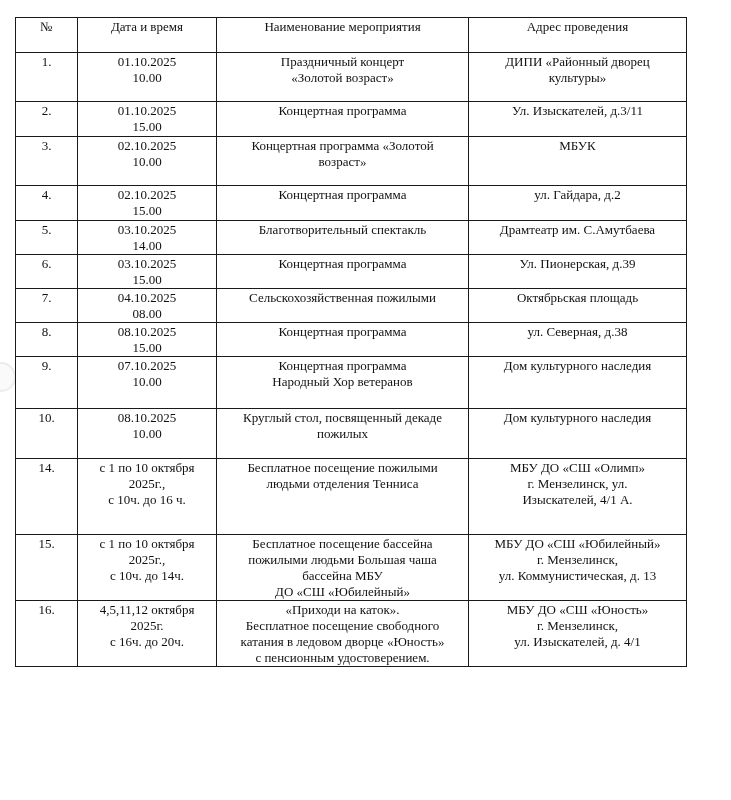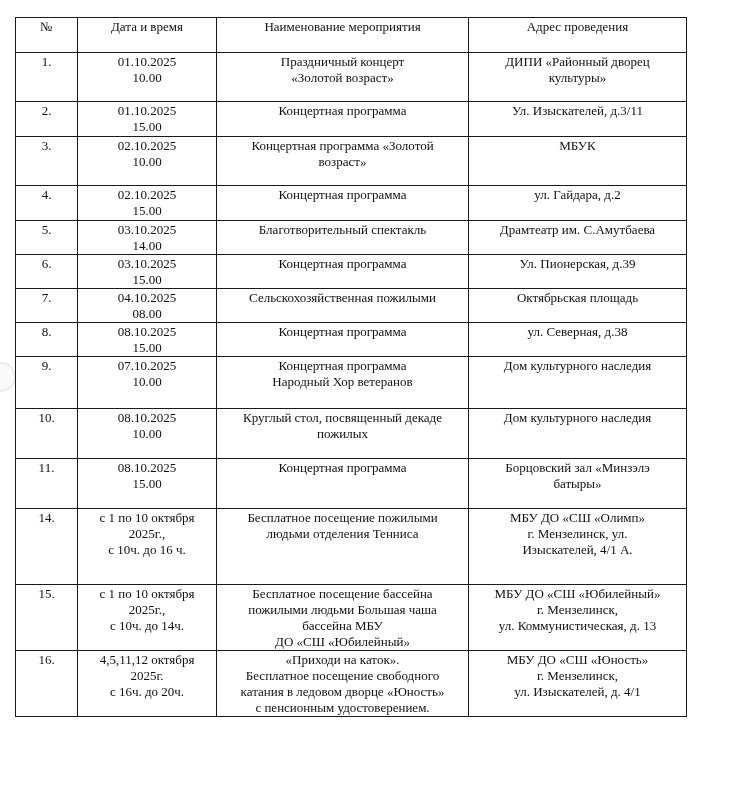--- a/index.html
+++ b/index.html
@@ -109,28 +109,20 @@
           <td>Дом культурного наследия</td>
         </tr>
         <tr style="height: 50px;">
           <td>10.</td>
           <td>08.10.2025
 10.00</td>
           <td>Круглый стол, посвященный декаде
 пожилых</td>
           <td>Дом культурного наследия</td>
         </tr>
-        <tr style="height: 50px;">
-          <td>11.</td>
-          <td>08.10.2025
-15.00</td>
-          <td>Концертная программа</td>
-          <td>Борцовский зал «Минзэлэ
-батыры»</td>
-        </tr>
         <tr style="height: 76px;">
           <td>14.</td>
           <td>с 1 по 10 октября
 2025г.,
 с 10ч. до 16 ч.</td>
           <td>Бесплатное посещение пожилыми
 людьми отделения Тенниса</td>
           <td>МБУ ДО «СШ «Олимп»
 г. Мензелинск, ул.
 Изыскателей, 4/1 А.</td>

